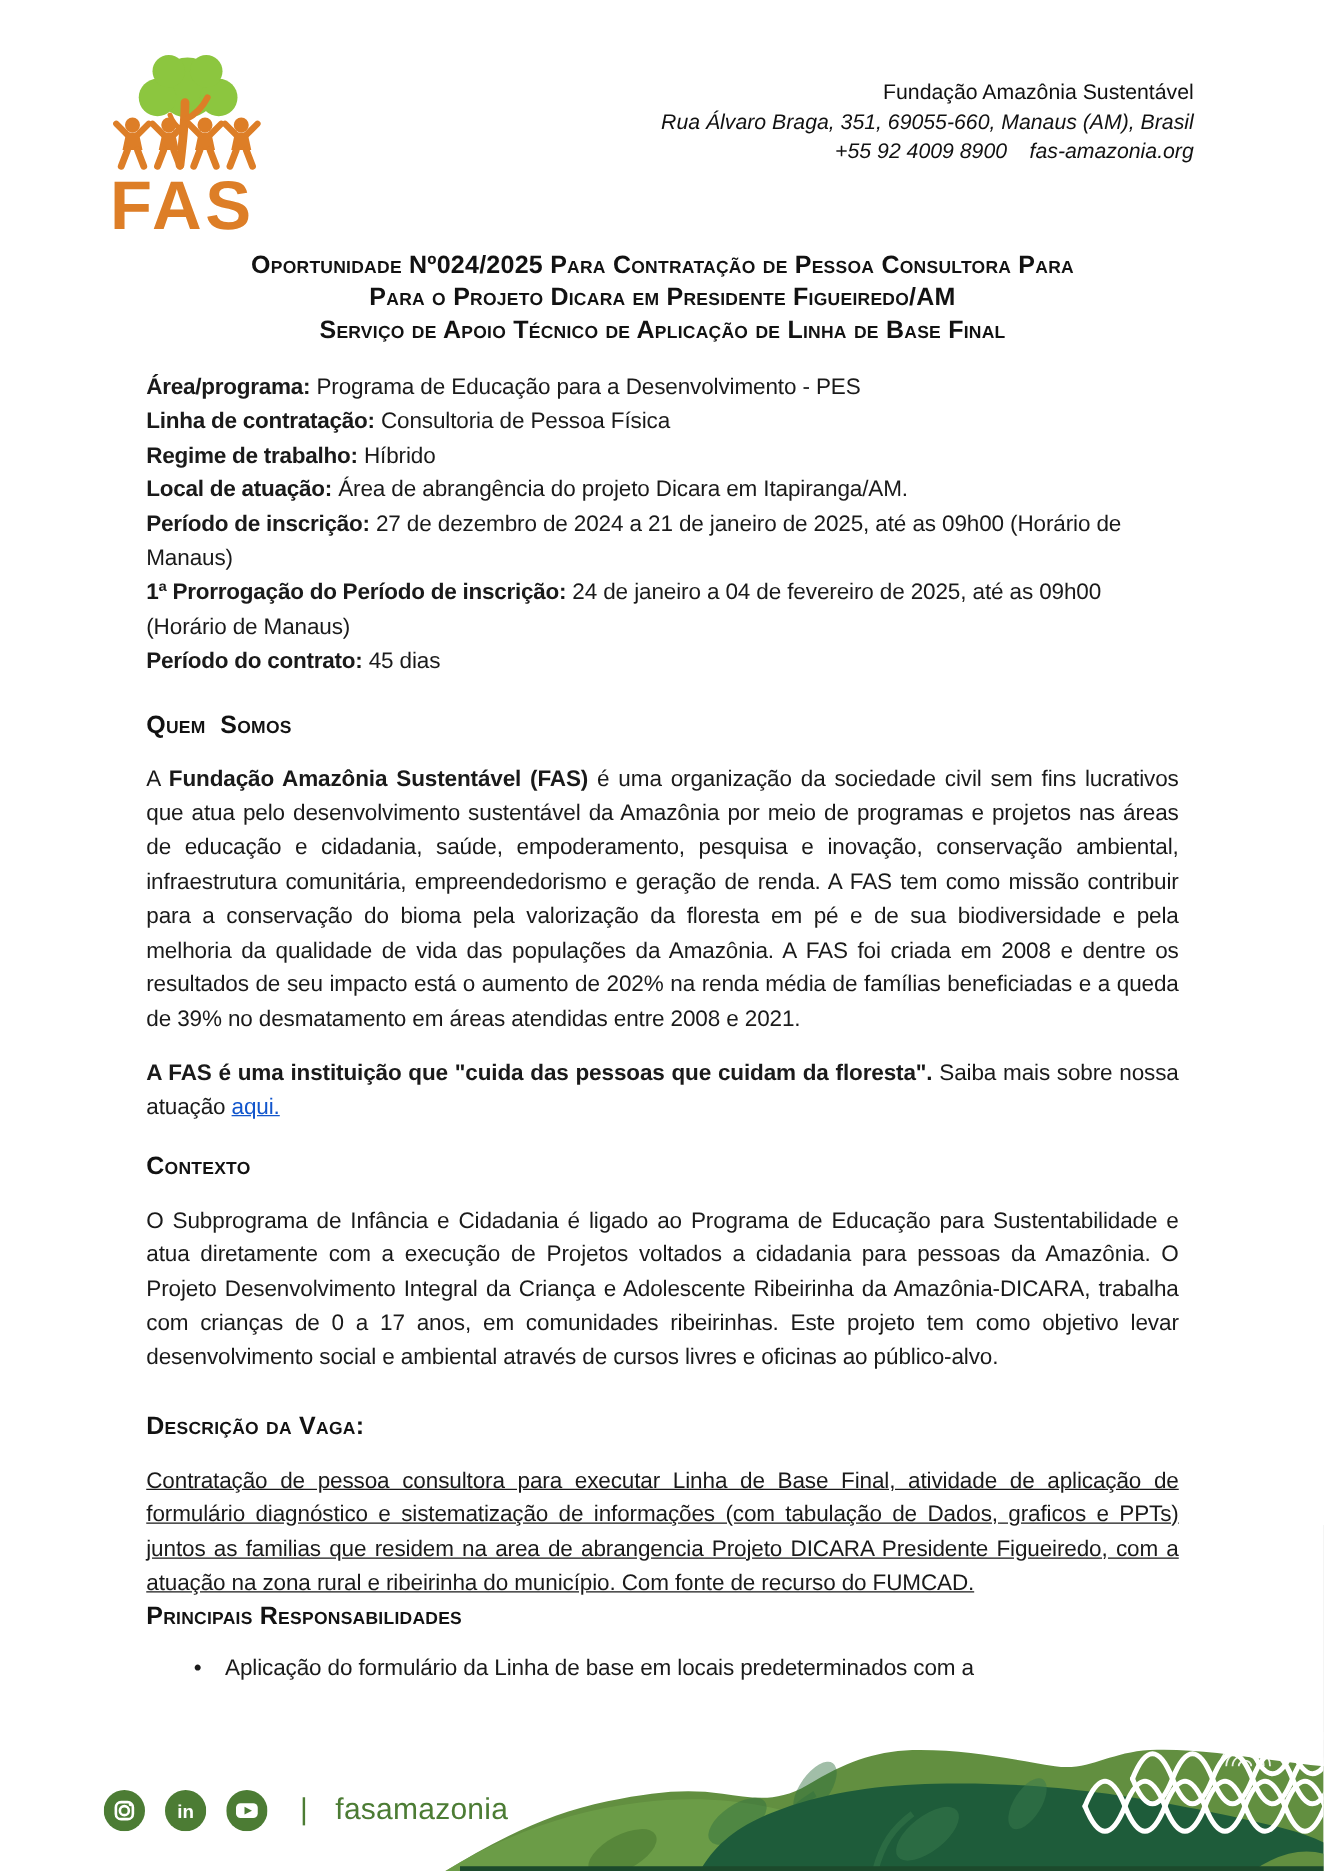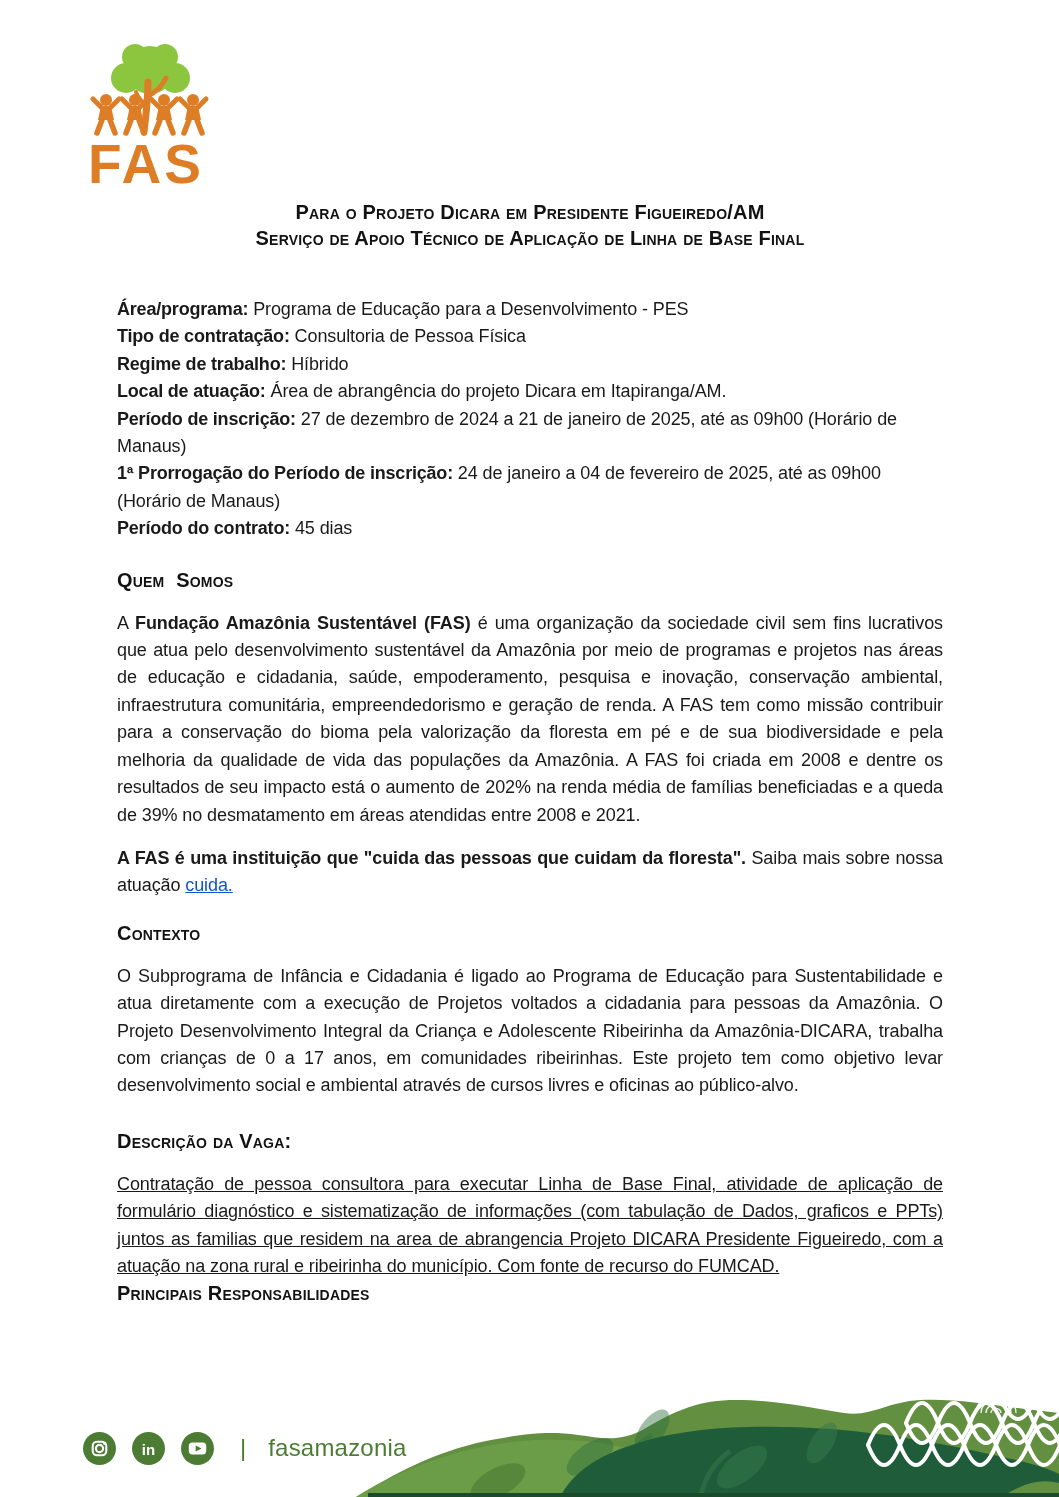--- a/index.html
+++ b/index.html
@@ -94,50 +94,59 @@
           <circle cx="0" cy="58" r="6" stroke="none"></circle>
           <path d="M-4,66 L-13,57 M4,66 L13,57" stroke-width="5" stroke-linecap="round" fill="none"></path>
           <path d="M-5,64 L5,64 L8,78 L-8,78 Z" stroke="none"></path>
           <path d="M-4,78 L-9,91 M4,78 L9,91" stroke-width="5.5" stroke-linecap="round" fill="none"></path>
         </g>
       </g>
       <text x="-2" y="141" font-family="Liberation Sans, sans-serif" font-size="55" font-weight="700" letter-spacing="3" fill="#DD7E27">FAS</text>
     </svg>
   </div>
 
+  <div class="contact">
+    <div>Fundação Amazônia Sustentável</div>
+    <div class="it">Rua Álvaro Braga, 351, 69055-660, Manaus (AM), Brasil</div>
+    <div class="it"><span>+55 92 4009 8900</span><span class="gap"></span><span>fas-amazonia.org</span></div>
+  </div>
 
   <div class="title">
+    <div>Oportunidade Nº024/2025 Para Contratação de Pessoa Consultora Para</div>
     <div>Para o Projeto Dicara em Presidente Figueiredo/AM</div>
     <div>Serviço de Apoio Técnico de Aplicação de Linha de Base Final</div>
   </div>
 
   <div class="content">
 
     <div class="details">
       <div class="dline"><b>Área/programa:</b> <span>Programa de Educação para a Desenvolvimento - PES</span></div>
-      <div class="dline"><b>Tipo de contratação:</b> <span>Consultoria de Pessoa Física</span></div>
+      <div class="dline"><b>Linha de contratação:</b> <span>Consultoria de Pessoa Física</span></div>
       <div class="dline"><b>Regime de trabalho:</b> <span>Híbrido</span></div>
       <div class="dline"><b>Local de atuação:</b> <span>Área de abrangência do projeto Dicara em Itapiranga/AM.</span></div>
       <div class="dline"><b>Período de inscrição:</b> <span>27 de dezembro de 2024 a 21 de janeiro de 2025, até as 09h00 (Horário de Manaus)</span></div>
       <div class="dline"><b>1ª Prorrogação do Período de inscrição:</b> <span>24 de janeiro a 04 de fevereiro de 2025, até as 09h00 (Horário de Manaus)</span></div>
       <div class="dline"><b>Período do contrato:</b> <span>45 dias</span></div>
     </div>
 
     <h2 class="h-qs">Quem Somos</h2>
     <p class="just p1"><span>A </span><b>Fundação Amazônia Sustentável (FAS)</b><span> é uma organização da sociedade civil sem fins lucrativos que atua pelo desenvolvimento sustentável da Amazônia por meio de programas e projetos nas áreas de educação e cidadania, saúde, empoderamento, pesquisa e inovação, conservação ambiental, infraestrutura comunitária, empreendedorismo e geração de renda. A FAS tem como missão contribuir para a conservação do bioma pela valorização da floresta em pé e de sua biodiversidade e pela melhoria da qualidade de vida das populações da Amazônia. A FAS foi criada em 2008 e dentre os resultados de seu impacto está o aumento de 202% na renda média de famílias beneficiadas e a queda de 39% no desmatamento em áreas atendidas entre 2008 e 2021.</span></p>
 
-    <p class="just p2"><b>A FAS é uma instituição que "cuida das pessoas que cuidam da floresta".</b> <span>Saiba mais sobre nossa atuação</span> <a href="#" class="link">cuida.</a></p>
+    <p class="just p2"><b>A FAS é uma instituição que "cuida das pessoas que cuidam da floresta".</b> <span>Saiba mais sobre nossa atuação</span> <a href="#" class="link">aqui.</a></p>
 
     <h2 class="h-ctx">Contexto</h2>
     <p class="just p-ctx">O Subprograma de Infância e Cidadania é ligado ao Programa de Educação para Sustentabilidade e atua diretamente com a execução de Projetos voltados a cidadania para pessoas da Amazônia. O Projeto Desenvolvimento Integral da Criança e Adolescente Ribeirinha da Amazônia-DICARA, trabalha com crianças de 0 a 17 anos, em comunidades ribeirinhas. Este projeto tem como objetivo levar desenvolvimento social e ambiental através de cursos livres e oficinas ao público-alvo.</p>
 
     <h2 class="h-desc">Descrição da Vaga:</h2>
     <p class="just p-desc">Contratação de pessoa consultora para executar Linha de Base Final, atividade de aplicação de formulário diagnóstico e sistematização de informações (com tabulação de Dados, graficos e PPTs) juntos as familias que residem na area de abrangencia Projeto DICARA Presidente Figueiredo, com a atuação na zona rural e ribeirinha do município. Com fonte de recurso do FUMCAD.</p>
 
     <h2 class="h-resp">Principais Responsabilidades</h2>
+    <ul class="resp">
+      <li>Aplicação do formulário da Linha de base em locais predeterminados com a</li>
+    </ul>
   </div>
 
   <svg class="waves" viewBox="0 0 1059 118" preserveAspectRatio="none">
     <path d="M356,118 C392,96 436,72 486,62 C526,54 550,52 578,56 C602,59 620,64 646,49 C676,31 700,21 736,21 C776,21 806,28 844,34 C872,38 886,23 920,21 C964,19 1014,30 1059,34 L1059,118 Z" fill="#628F40"></path>
     <path d="M356,118 C398,92 452,70 512,63 C562,57 604,62 644,74 C684,86 706,100 724,118 Z" fill="#6FA04A" opacity="0.75"></path>
     <path d="M606,118 C615,88 626,72 652,56" stroke="#2F6E3E" stroke-width="5" fill="none" opacity="0.45"></path>
     <ellipse cx="590" cy="78" rx="27" ry="13" fill="#2F6E3E" opacity="0.45" transform="rotate(-35 590 78)"></ellipse>
     <ellipse cx="652" cy="52" rx="25" ry="12" fill="#2F6E3E" opacity="0.45" transform="rotate(-55 652 52)"></ellipse>
     <ellipse cx="498" cy="103" rx="30" ry="14" fill="#47762F" opacity="0.55" transform="rotate(-28 498 103)"></ellipse>
     <path d="M560,118 C572,96 592,80 626,68 C664,54 706,49 748,48 C800,47 840,50 878,55 C926,61 988,74 1028,84 C1040,87 1051,91 1059,95 L1059,118 Z" fill="#1E5C3A"></path>

